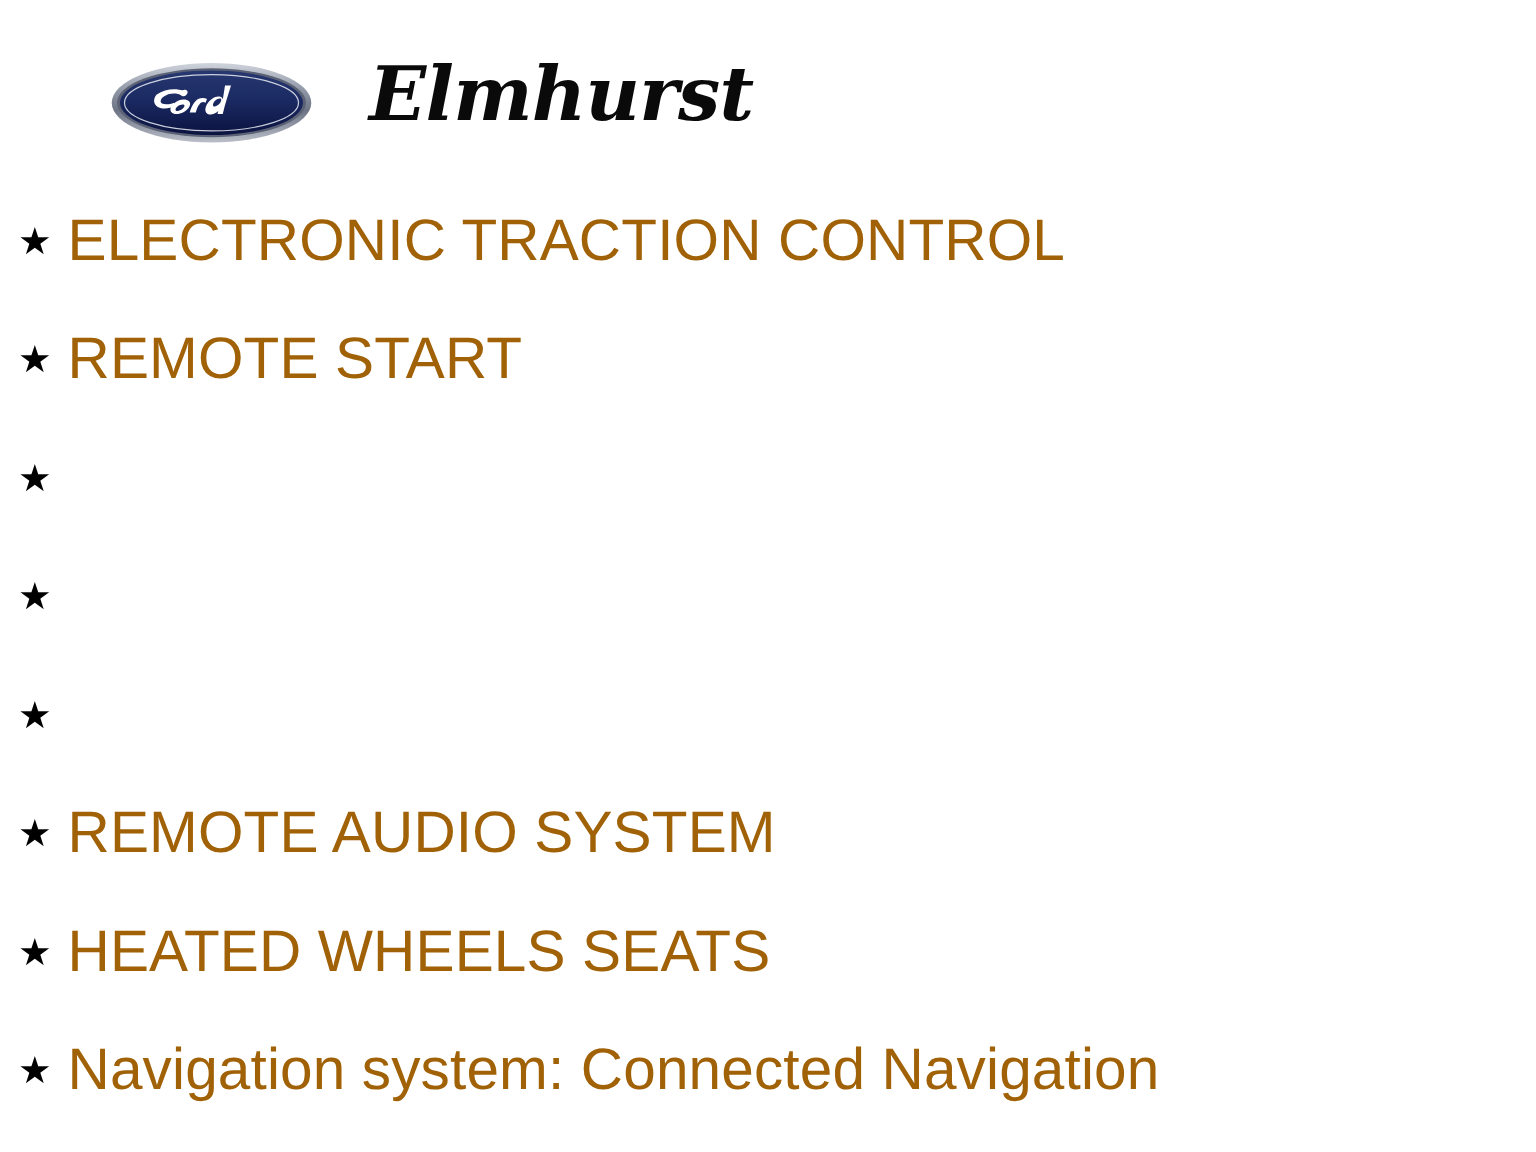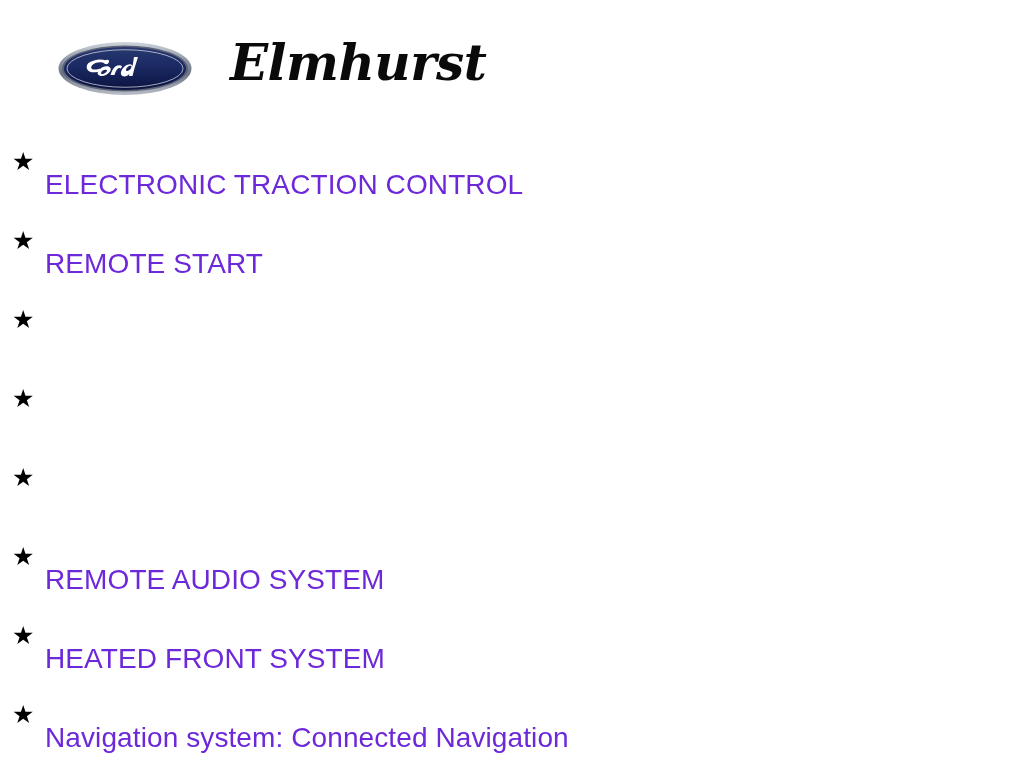--- a/index.html
+++ b/index.html
@@ -19,21 +19,21 @@
   .page {
     position: relative;
     width: 1024px;
     height: 768px;
     background: #ffffff;
   }
 
   
   .brand-header {
     position: absolute;
-    left: 0;
+    left: 16px;
     top: 0;
     width: 824px;
     height: 130px;
     display: flex;
     align-items: center;
   }
 
   .ford-logo {
     position: absolute;
     left: 58px;
@@ -83,26 +83,25 @@
     font-size: 25px;
     line-height: 42px;
     color: #000000;
     text-align: left;
     user-select: none;
   }
 
   .feature-label {
     flex: 0 1 auto;
     margin-left: 11px;
-    font-size: 28px;
+    font-size: 39px;
     line-height: 42px;
     letter-spacing: 0.1px;
-    color: #6d28d9;
+    color: #a16207;
     white-space: nowrap;
-    margin-top: 24px;
   }
 </style>
 </head>
 <body>
 
 <div class="page">
 
   <div class="brand-header">
 
     <svg class="ford-logo" viewBox="0 0 268 110" aria-hidden="true">
@@ -152,21 +151,21 @@
     </li>
     <li class="feature-item">
       <span class="star-bullet">★</span>
     </li>
     <li class="feature-item">
       <span class="star-bullet">★</span>
       <span class="feature-label">REMOTE AUDIO SYSTEM</span>
     </li>
     <li class="feature-item">
       <span class="star-bullet">★</span>
-      <span class="feature-label">HEATED FRONT SYSTEM</span>
+      <span class="feature-label">HEATED WHEELS SEATS</span>
     </li>
     <li class="feature-item">
       <span class="star-bullet">★</span>
       <span class="feature-label">Navigation system: Connected Navigation</span>
     </li>
   </ul>
 
 </div>
 
 </body></html>

